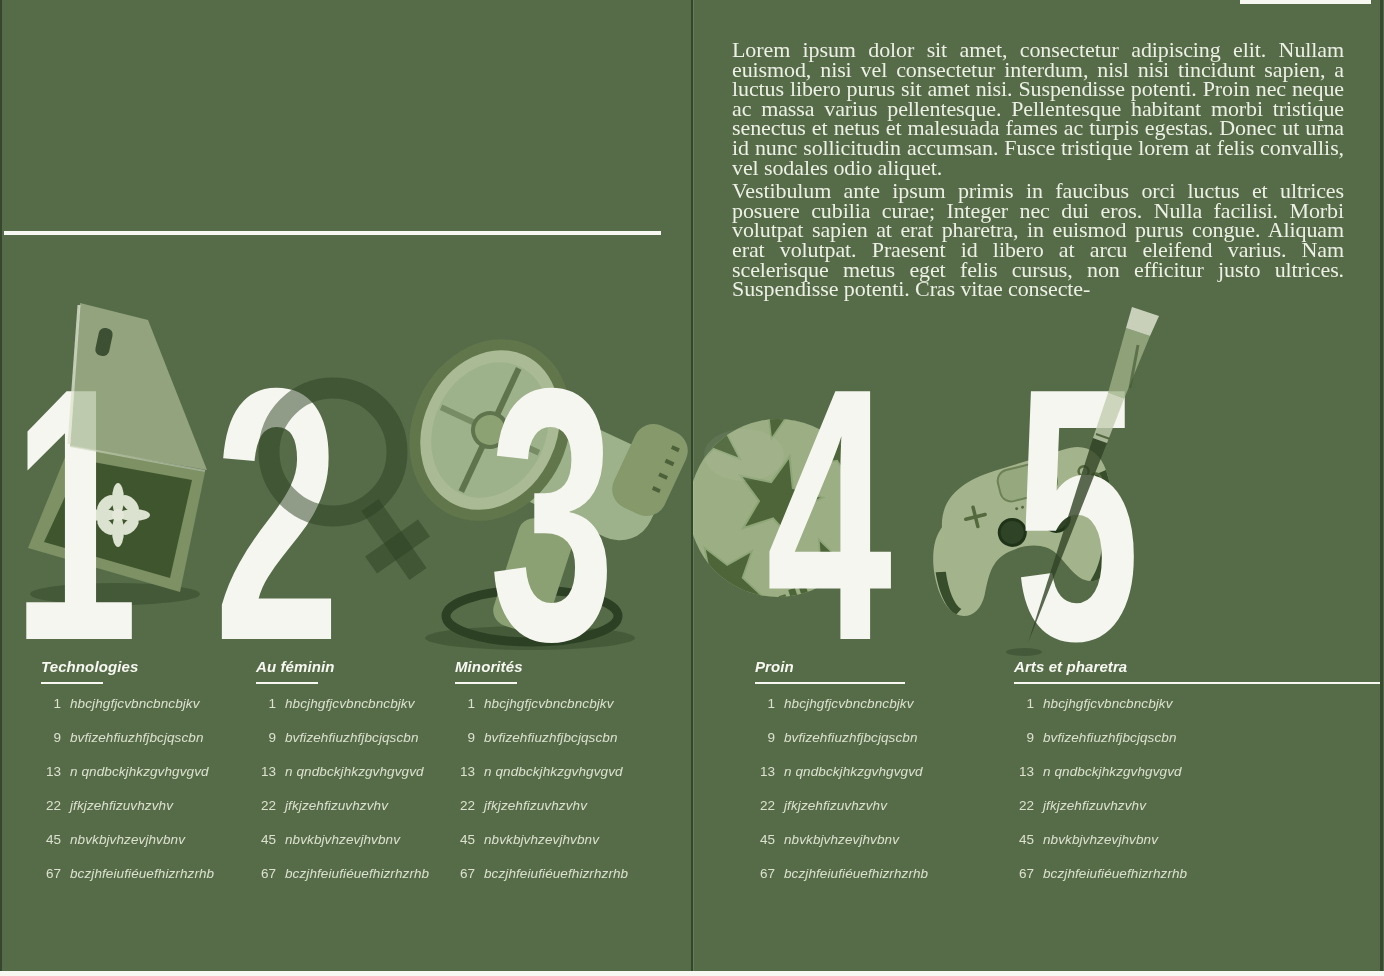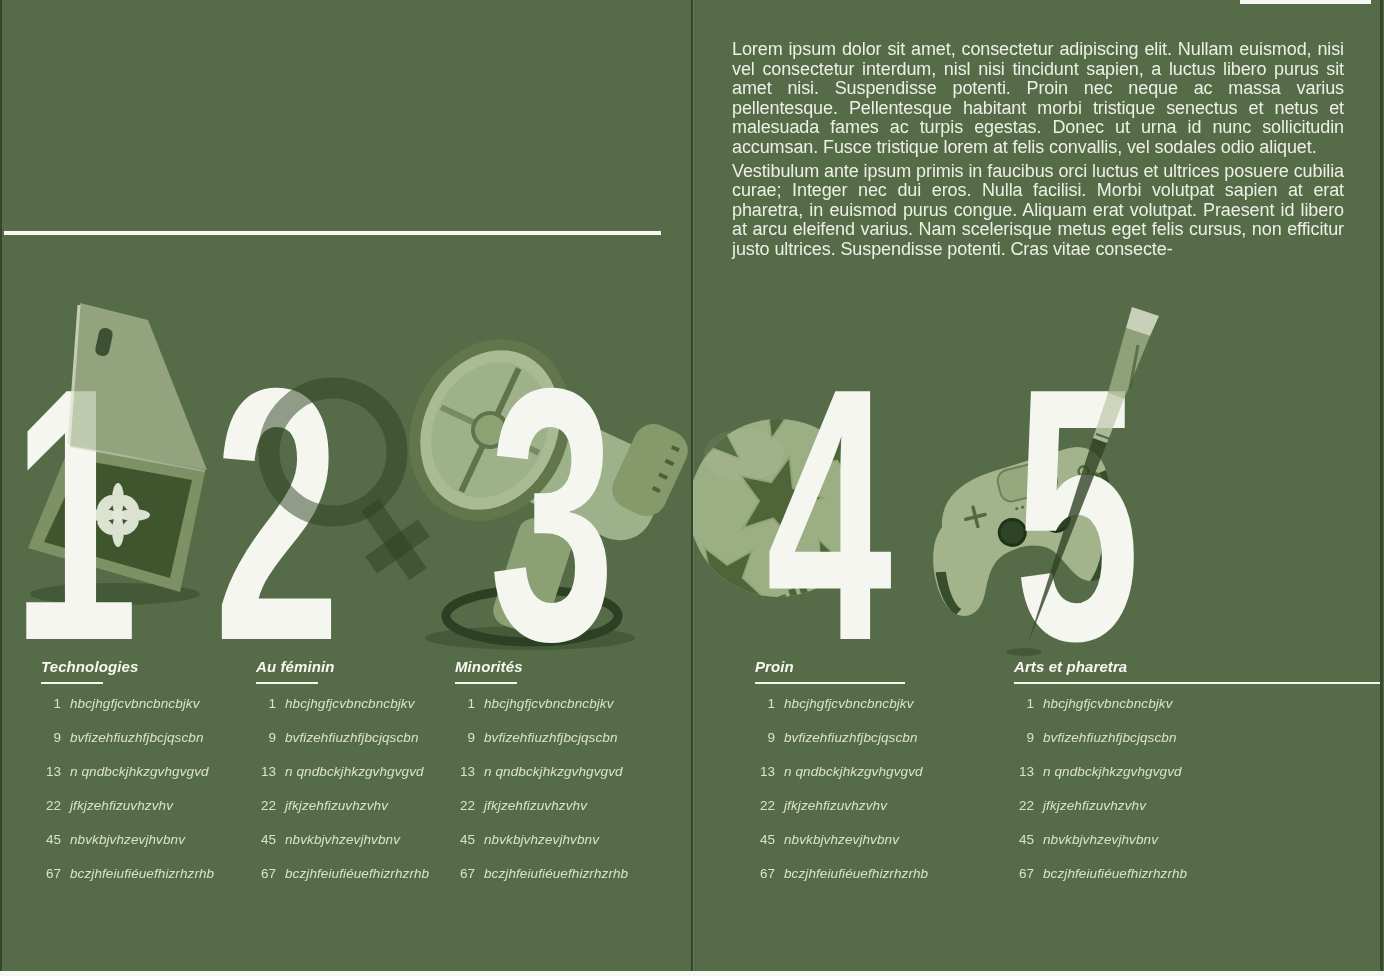--- a/index.html
+++ b/index.html
@@ -14,22 +14,22 @@
   .page-divider{position:absolute;left:691px;top:0;bottom:0;width:2px;background:#33472c;box-shadow:1px 0 0 rgba(255,255,255,.10);z-index:6;}
   .edge-left{position:absolute;left:0;top:0;bottom:0;width:2px;background:rgba(18,26,14,.45);z-index:7;}
   .edge-right{position:absolute;right:1px;top:0;bottom:0;width:3px;background:rgba(28,38,22,.5);z-index:7;}
   .bottom-strip{position:absolute;left:0;right:0;bottom:0;height:5px;background:#f7f8f2;z-index:8;}
   .top-sliver{position:absolute;left:1240px;top:0;width:131px;height:4px;background:#f7f8f2;z-index:8;}
 
   .rule-top{position:absolute;left:4px;top:231px;width:657px;height:4px;background:#f7f8f2;z-index:4;}
 
   .body-text{
     position:absolute;left:40px;top:40px;width:612px;
-    font-size:18px;line-height:19.6px;color:#edf0e5;
-    text-align:justify;letter-spacing:-0.1px;z-index:2;
+    font-size:22px;line-height:19.6px;color:#edf0e5;
+    text-align:justify;letter-spacing:-0.1px;z-index:2;font-family:Liberation Serif, serif;
   }
   .body-text p{margin:0;}
   .body-text p + p{margin-top:4px;}
 
   .big-num{
     position:absolute;top:334px;z-index:2;
     font-weight:700;font-size:360px;line-height:360px;
     font-family:"Liberation Sans",sans-serif;
     color:#f5f6ef;transform:scaleX(0.63);transform-origin:0 0;
   }

